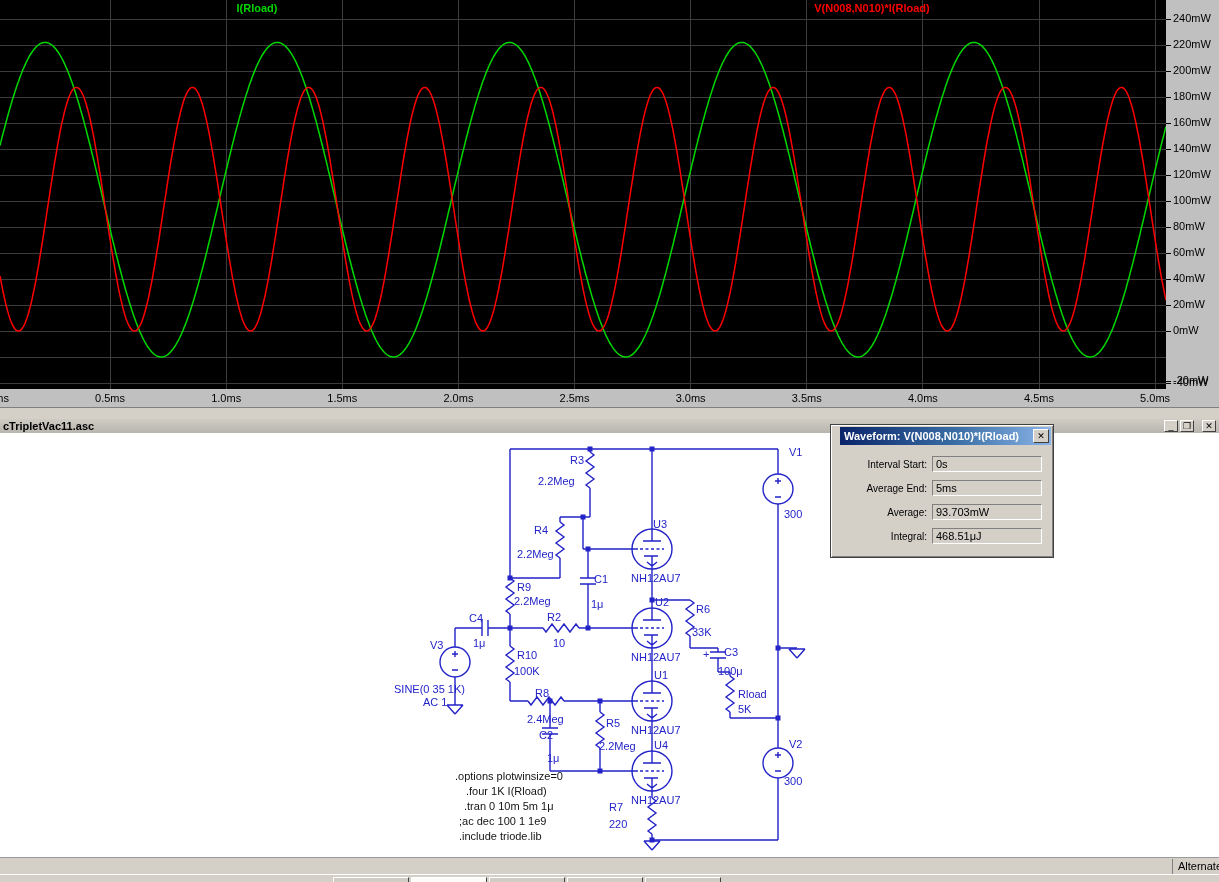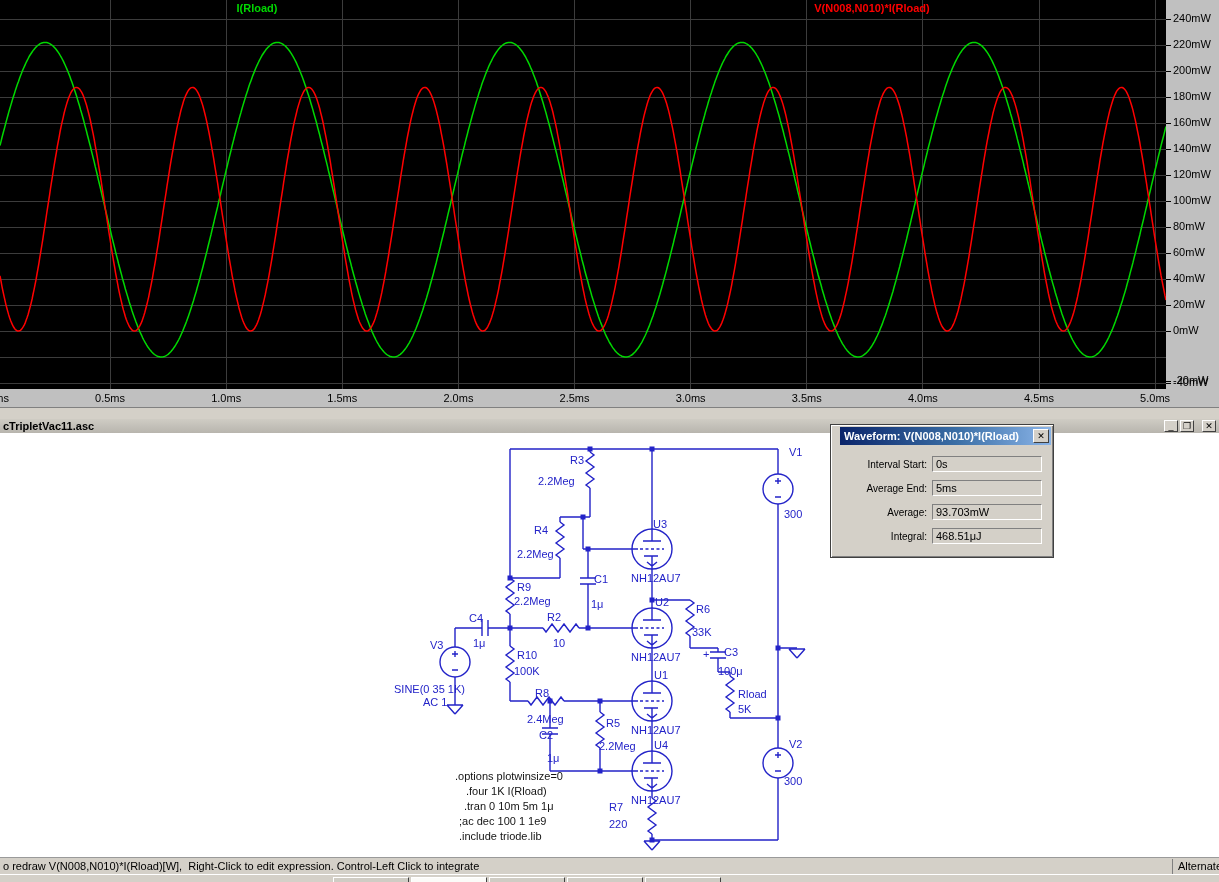--- a/index.html
+++ b/index.html
@@ -332,21 +332,20 @@
     <span class="dlabel">Average:</span>
     <span class="dfield">93.703mW</span>
   </div>
   <div class="drow" style="top:103px">
     <span class="dlabel">Integral:</span>
     <span class="dfield">468.51μJ</span>
   </div>
 </div>
 
 <div class="statusbar">
-  <span class="status-text">o redraw V(N008,N010)*I(Rload)[W],  Right-Click to edit expression. Control-Left Click to integrate</span>
   <span class="status-mode">Alternate</span>
 </div>
 <div class="taskbar">
   <span class="tbtn" style="left:333px"></span>
   <span class="tbtn active" style="left:411px"></span>
   <span class="tbtn" style="left:489px"></span>
   <span class="tbtn" style="left:567px"></span>
   <span class="tbtn" style="left:645px"></span>
 </div>
 

